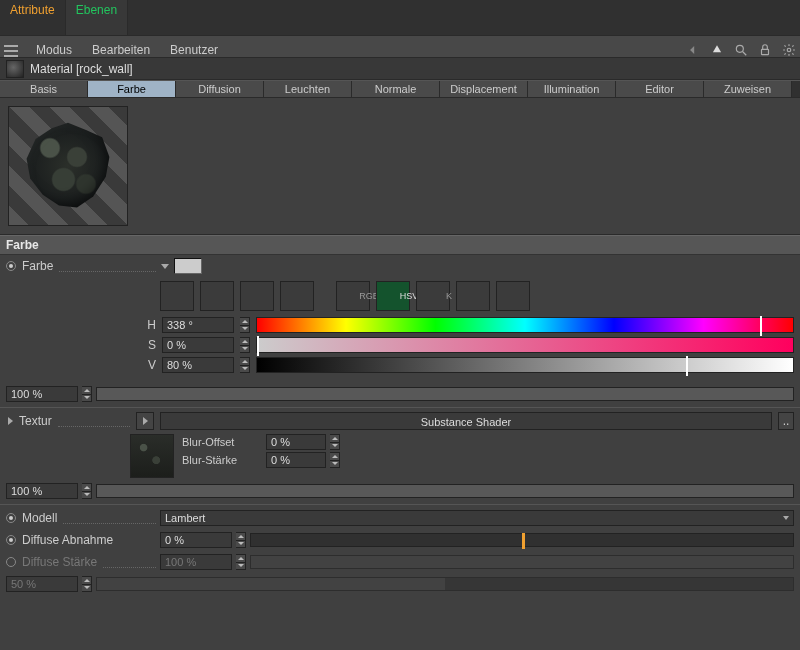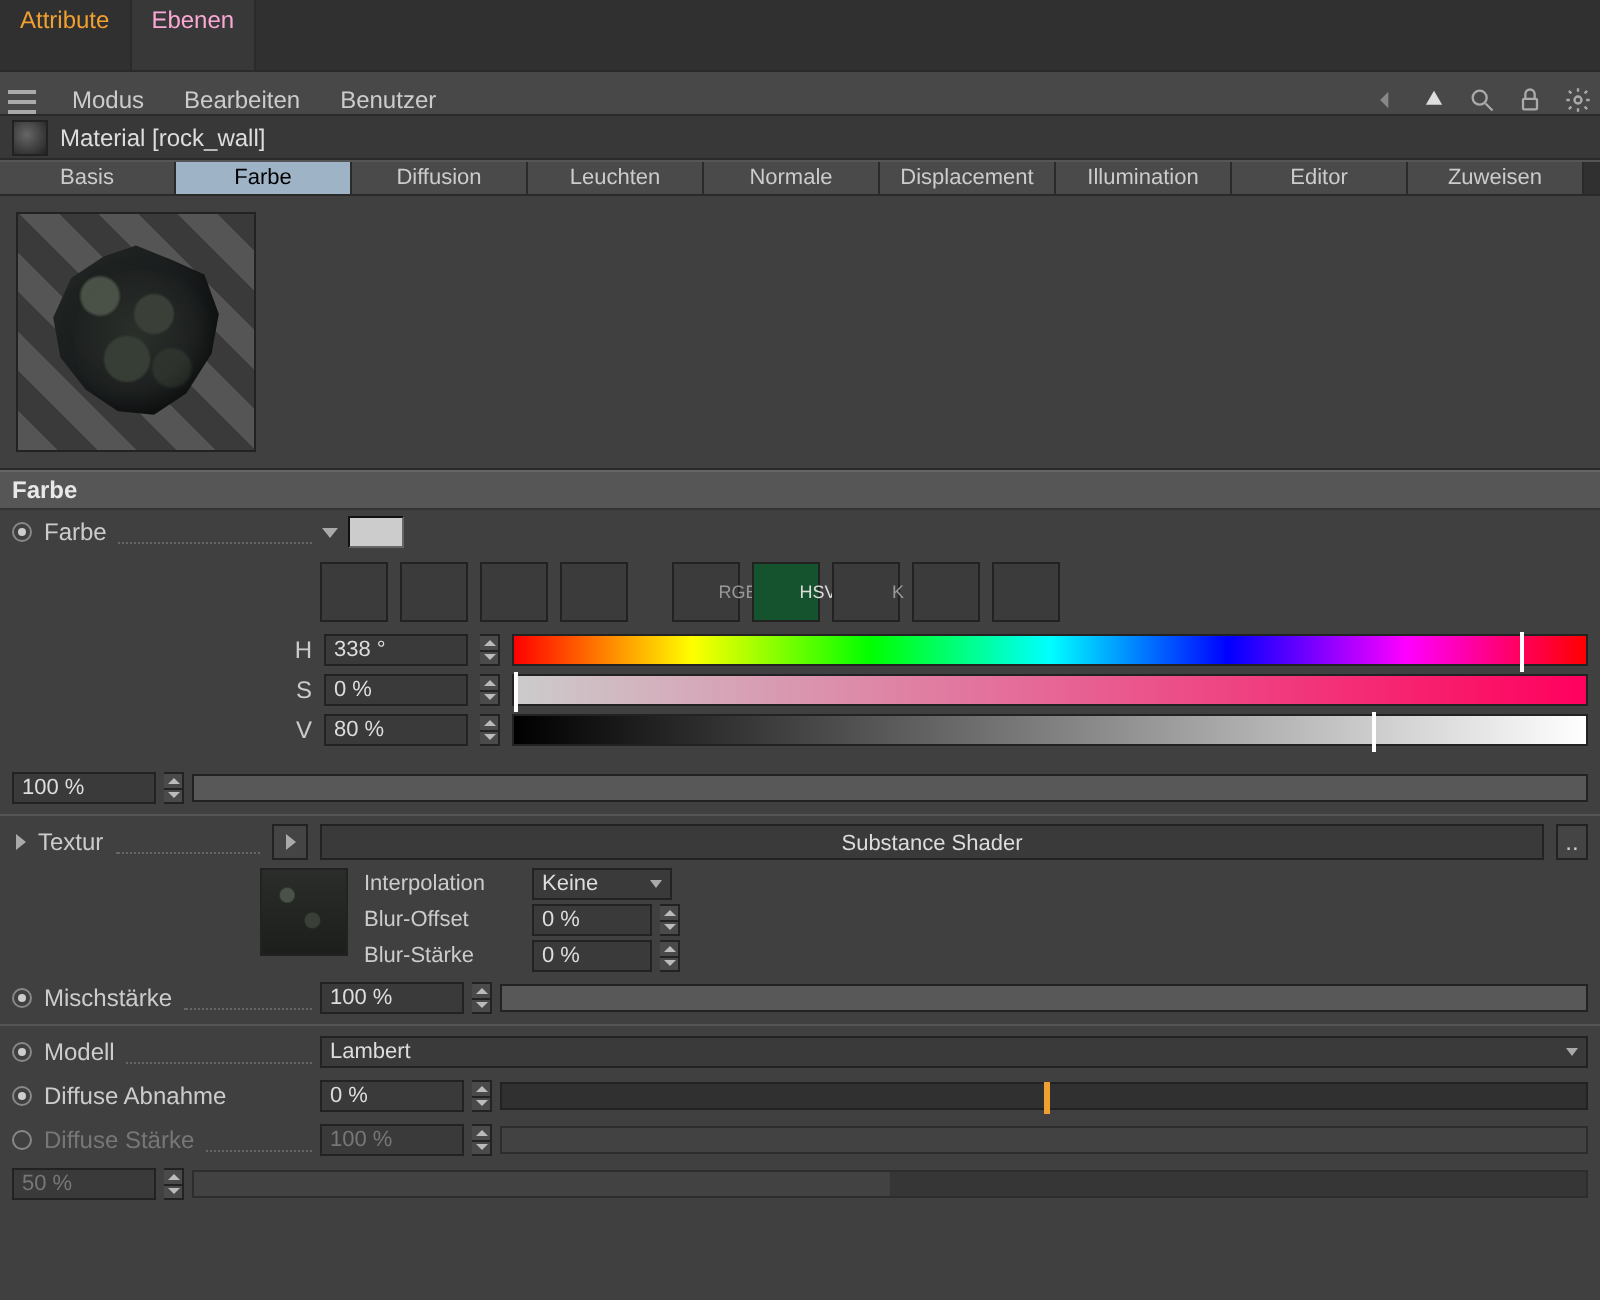--- a/index.html
+++ b/index.html
@@ -14,21 +14,21 @@
     --text-dim: #888888;
     --text-active: #f0a030;
     --border: #2a2a2a;
     --section-hdr: #565656;
   }
   * { box-sizing: border-box; font-family: Arial, Helvetica, sans-serif; }
   body { margin: 0; padding:0; background: var(--bg-main); color: var(--text-main); font-size: 12px; width:800px; height:650px; overflow:hidden; }
 
   
   .top-tabs { display:flex; background: var(--bg-darker); height:36px; border-bottom:1px solid var(--border); }
-  .top-tab { padding:3px 10px; color: #f9a8d4; cursor:pointer; border-right:1px solid var(--border); background:var(--bg-dark);}
+  .top-tab { padding:3px 10px; color: #22c55e; cursor:pointer; border-right:1px solid var(--border); background:var(--bg-dark);}
   .top-tab.active { color: var(--text-active); background:var(--bg-darker);}
   
   .menu-row { display:flex; align-items:flex-end; height:22px; background: var(--bg-panel); border-bottom:1px solid var(--border); padding:0 4px; gap:4px;}
   .menu-row .hamburger { width:14px; height:12px; display:flex; flex-direction:column; justify-content:space-between; margin-right:6px; }
   .menu-row .hamburger span { display:block; height:2px; background:#aaa; }
   .menu-item { padding:0 8px; color:#ccc; cursor:pointer; }
   .menu-icons { margin-left:auto; display:flex; gap:10px; align-items:center; color:#888; }
   .menu-icons svg { width:14px; height:14px; }
 
   
@@ -307,49 +307,40 @@
       <span class="dots"></span>
     </div>
     <div class="play-btn"></div>
     <div class="tex-big">Substance Shader</div>
     <div class="ellipsis-btn">..</div>
   </div>
   <div class="tex-sub">
     <div class="tex-thumb"></div>
     <div class="tex-params">
       <div class="prow">
-        <span class="plabel">Interpolation</span>
-        <div class="dropdown" style="min-width:70px">Keine</div>
-      </div>
-      <div class="prow">
         <span class="plabel">Blur-Offset</span>
         <div class="num-input" style="width:60px">0 %</div>
         <div class="spinner">
             <span></span>
             <span></span>
           </div>
       </div>
       <div class="prow">
         <span class="plabel">Blur-Stärke</span>
         <div class="num-input" style="width:60px">0 %</div>
         <div class="spinner">
             <span></span>
             <span></span>
           </div>
       </div>
     </div>
   </div>
 
 
   <div class="row">
-    <div class="label">
-      <span class="radio on"></span>
-      <span>Mischstärke</span>
-      <span class="dots"></span>
-    </div>
     <div class="num-input">100 %</div>
     <div class="spinner">
         <span></span>
         <span></span>
       </div>
     <div class="slider-track">
         <div class="slider-fill" style="width:100%"></div>
       </div>
   </div>
 

